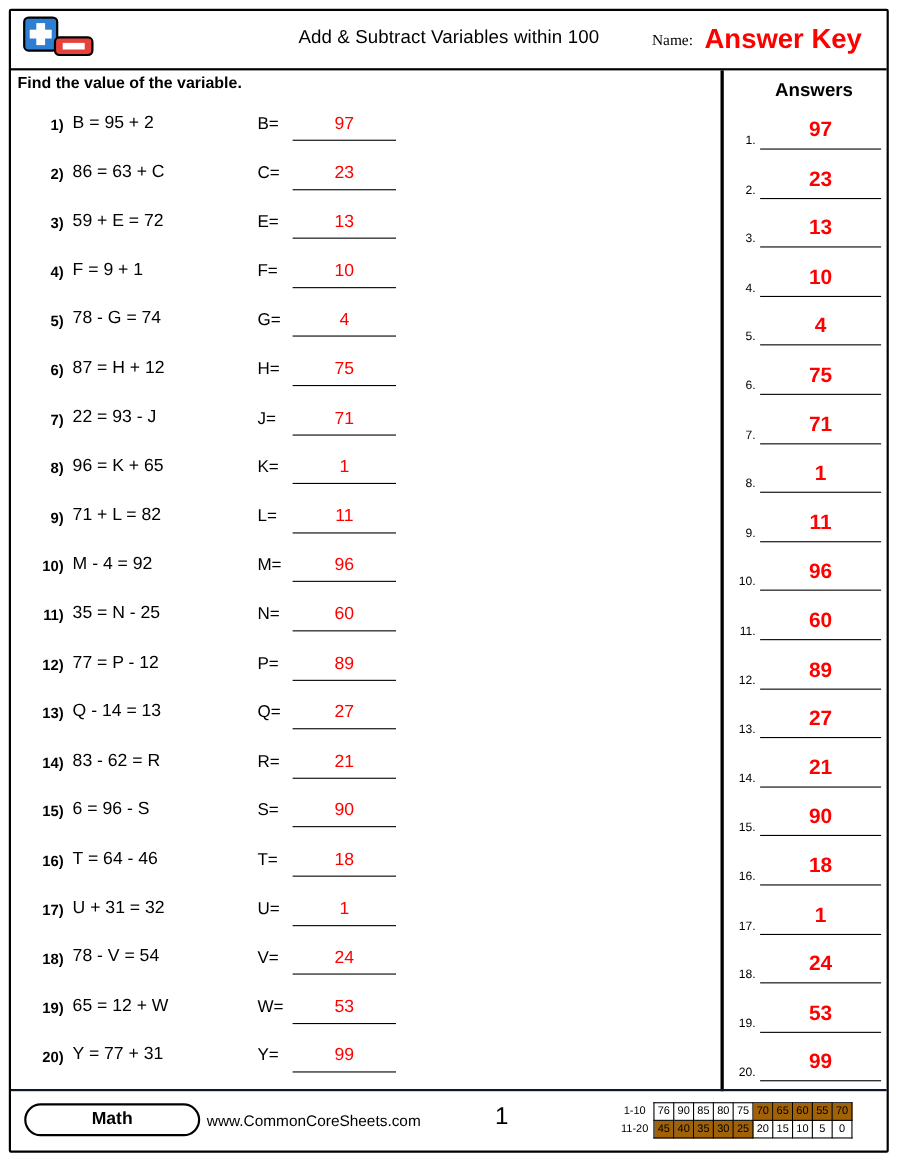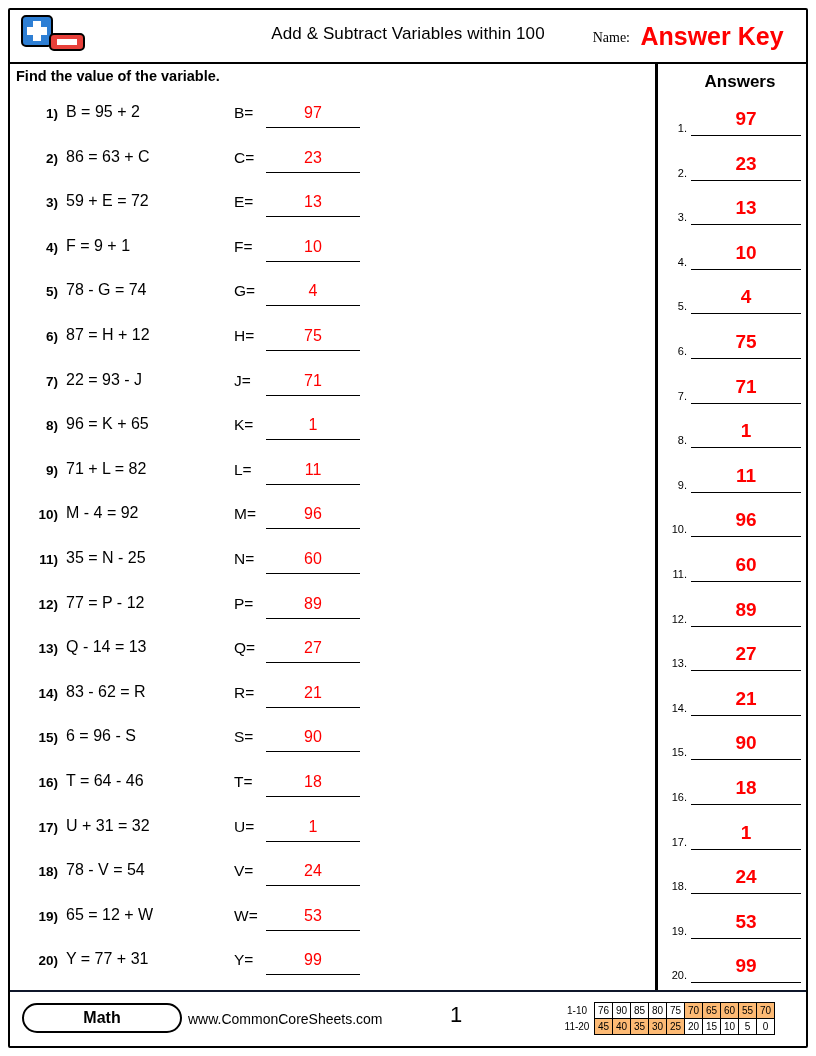--- a/index.html
+++ b/index.html
@@ -239,21 +239,21 @@
     font-size: 10px;
     padding: 0;
   }
   .scale td.lbl {
     border: none;
     width: 28px;
     padding-right: 3px;
     font-size: 10px;
   }
   .scale td.hl {
-    background: #fdba74;
+    background: #a16207;
   }
 </style>
 </head>
 <body>
 
 <div class="page">
   <div class="sheet">
 
     <div class="header">
       <div class="logo">

